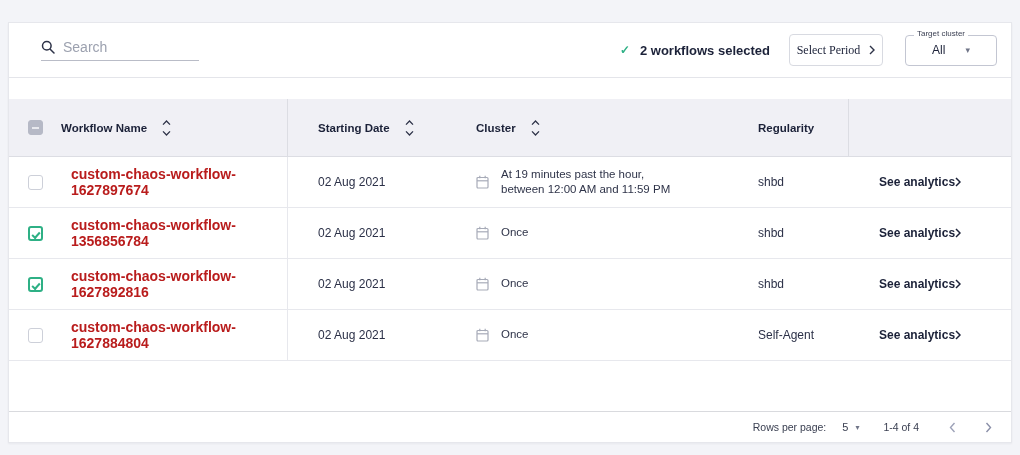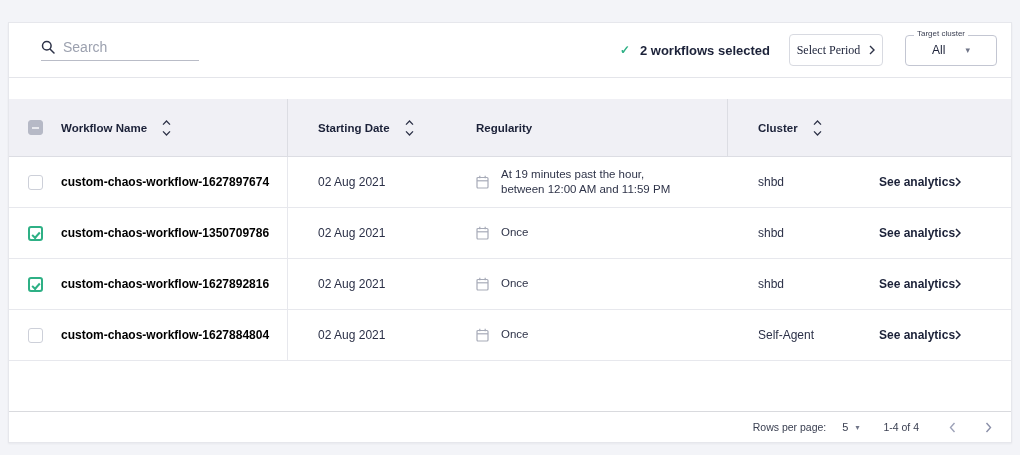--- a/index.html
+++ b/index.html
@@ -62,21 +62,21 @@
   .col-date, .col-reg, .col-cluster { padding-left:30px; }
   .th.col-reg { border-right:1px solid #dcdde3; }
   .sort-stack { display:flex; flex-direction:column; gap:4px; cursor:pointer; }
   .sort-stack svg { display:block; }
   .trow {
     height:51px; flex:0 0 51px;
     border-bottom:1px solid #e7e8ed;
     font-size:12px;
   }
   .trow .col-name { height:100%; display:flex; align-items:center; border-right:1px solid #e7e8ed; }
-  .wf-name { font-weight:bold; font-size:12px; color:#000000; }
+  .wf-name { font-weight:bold; font-size:14px; color:#b91c1c;margin-left:10px; }
   .date-text { color:#2b3047; }
   .reg-cell { display:flex; align-items:center; gap:12px; }
   .reg-text { font-size:11.5px; color:#2f3449; line-height:1.32; }
   .cluster-text { color:#2b3047; }
   .analytics-cell { display:flex; align-items:center; padding-left:30px; cursor:pointer; }
   .analytics-label { font-weight:bold; font-size:12px; color:#1b2138; }
   
   .checkbox { width:15px; height:15px; border-radius:3px; position:relative; cursor:pointer; }
   .checkbox.unchecked { background:#fff; border:1.5px solid #cdd0d9; }
   .checkbox.indeterminate { background:#b6b9c6; border:1.5px solid #b6b9c6; }
@@ -159,35 +159,35 @@
         <span class="sort-stack">
           <svg width="9" height="6" viewBox="0 0 9 6">
               <polyline points="1,4.6 4.5,1 8,4.6" fill="none" stroke="#2d3247" stroke-width="1.3"></polyline>
             </svg>
           <svg width="9" height="6" viewBox="0 0 9 6">
               <polyline points="1,1.4 4.5,5 8,1.4" fill="none" stroke="#2d3247" stroke-width="1.3"></polyline>
             </svg>
         </span>
       </div>
     </div>
-    <div class="th col-reg">
-      <span>Regularity</span>
-    </div>
     <div class="th col-cluster">
       <div class="th-label">
         <span>Cluster</span>
         <span class="sort-stack">
           <svg width="9" height="6" viewBox="0 0 9 6">
               <polyline points="1,4.6 4.5,1 8,4.6" fill="none" stroke="#2d3247" stroke-width="1.3"></polyline>
             </svg>
           <svg width="9" height="6" viewBox="0 0 9 6">
               <polyline points="1,1.4 4.5,5 8,1.4" fill="none" stroke="#2d3247" stroke-width="1.3"></polyline>
             </svg>
         </span>
       </div>
+    </div>
+    <div class="th col-reg">
+      <span>Regularity</span>
     </div>
     <div class="th"></div>
   </div>
 
   <div class="grid-row trow">
     <div class="cell-checkbox">
         <div class="checkbox unchecked"></div>
       </div>
     <div class="col-name">
         <span class="wf-name">custom-chaos-workflow-1627897674</span>
@@ -212,21 +212,21 @@
           <polyline points="1,1 5,5 1,9" fill="none" stroke="#1b2138" stroke-width="1.5"></polyline>
         </svg>
     </div>
   </div>
 
   <div class="grid-row trow">
     <div class="cell-checkbox">
         <div class="checkbox checked"></div>
       </div>
     <div class="col-name">
-        <span class="wf-name">custom-chaos-workflow-1350709786</span>
+        <span class="wf-name">custom-chaos-workflow-1356856784</span>
       </div>
     <div class="col-date date-text">02 Aug 2021</div>
     <div class="col-reg reg-cell">
       <svg width="13" height="14" viewBox="0 0 13 14">
         <rect x="1" y="2.5" width="11" height="10.5" rx="1" fill="none" stroke="#a7abb8" stroke-width="1.2"></rect>
         <line x1="1" y1="5.8" x2="12" y2="5.8" stroke="#a7abb8" stroke-width="1.2"></line>
         <line x1="3.8" y1="0.8" x2="3.8" y2="3.2" stroke="#a7abb8" stroke-width="1.2"></line>
         <line x1="9.2" y1="0.8" x2="9.2" y2="3.2" stroke="#a7abb8" stroke-width="1.2"></line>
       </svg>
       <div class="reg-text">

